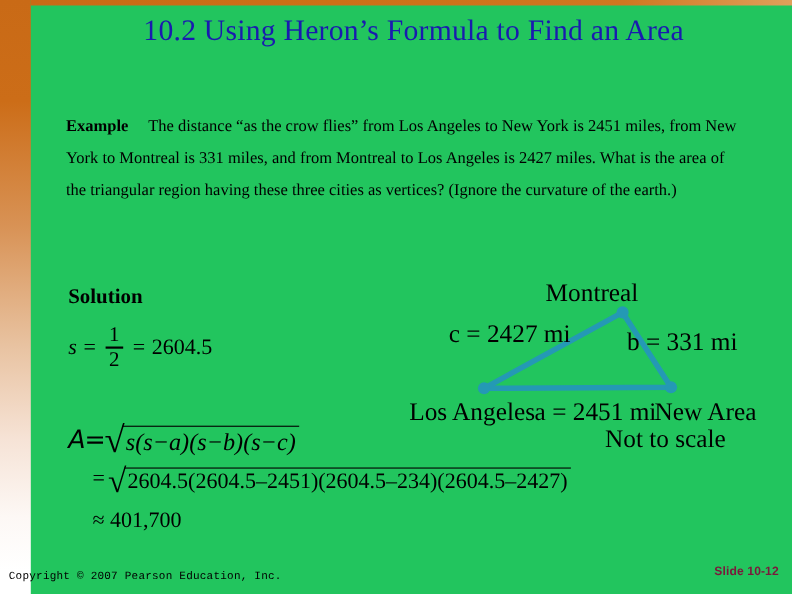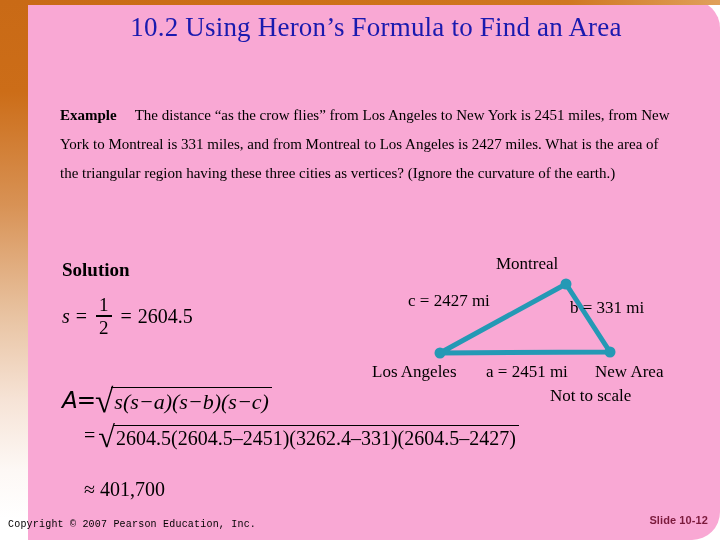--- a/index.html
+++ b/index.html
@@ -10,22 +10,21 @@
     width: 720px;
     height: 540px;
     background: #ffffff;
     font-family: "Liberation Serif", "DejaVu Serif", serif;
     overflow: hidden;
     position: relative;
   }
   .slide {
     position: absolute;
     inset: 0;
-    background: #f9a8d4;
-    border-radius: 28px;
+    background: #22c55e;
   }
   
   .left-bar {
     position: absolute;
     left: 0;
     top: 0;
     width: 28px;
     height: 540px;
     background: linear-gradient(to bottom, #c96a16 0%, #cc6d18 17%, #d89255 38%, #e8c2a0 58%, #f6e3d6 74%, #fdf8f5 87%, #ffffff 96%);
   }
@@ -134,21 +133,20 @@
     display: flex;
     align-items: flex-start;
     white-space: nowrap;
   }
   .eq-res {
     position: absolute;
     left: 84px;
     top: 462px;
     font-size: 20px;
     white-space: nowrap;
-    margin-top: 16px;
   }
   
   .radical {
     display: inline-flex;
     align-items: stretch;
     position: relative;
   }
   .radical .surd {
     font-size: 1.52em;
     line-height: 0.82;
@@ -169,21 +167,21 @@
     left: 370px;
     top: 252px;
     width: 340px;
     height: 160px;
   }
   .figure svg { display: block; }
   .fig-label {
     position: absolute;
     color: #000;
     white-space: nowrap;
-    font-size: 17px;
+    font-size: 23px;
   }
   .lb-montreal { left: 126px; top: 2px; }
   .lb-c        { left: 38px;  top: 39px; }
   .lb-b        { left: 200px; top: 46px; }
   .lb-la       { left: 2px;   top: 110px; }
   .lb-a        { left: 116px; top: 110px; }
   .lb-ny       { left: 225px; top: 110px; }
   .lb-scale    { left: 180px; top: 134px; }
   
   .copyright {
@@ -239,21 +237,21 @@
     <span class="radical">
       <span class="surd">√</span>
       <span class="radicand ital">s(s−a)(s−b)(s−c)</span>
     </span>
   </div>
 
   <div class="eq-num math">
     <span style="margin-right:3px">=</span>
     <span class="radical">
       <span class="surd">√</span>
-      <span class="radicand">2604.5(2604.5–2451)(3262.4–331)(2604.5–2427)</span>
+      <span class="radicand">2604.5(2604.5–2451)(2604.5–234)(2604.5–2427)</span>
     </span>
   </div>
 
   <div class="eq-res math">≈ 401,700</div>
 
   <div class="figure">
     <svg width="340" height="160" viewBox="0 0 340 160">
       <polygon points="196,32 240,100 70,101" fill="none" stroke="#2499b5" stroke-width="5" stroke-linejoin="round"></polygon>
       <circle cx="196" cy="32" r="5.5" fill="#2499b5"></circle>
       <circle cx="70" cy="101" r="5.5" fill="#2499b5"></circle>

